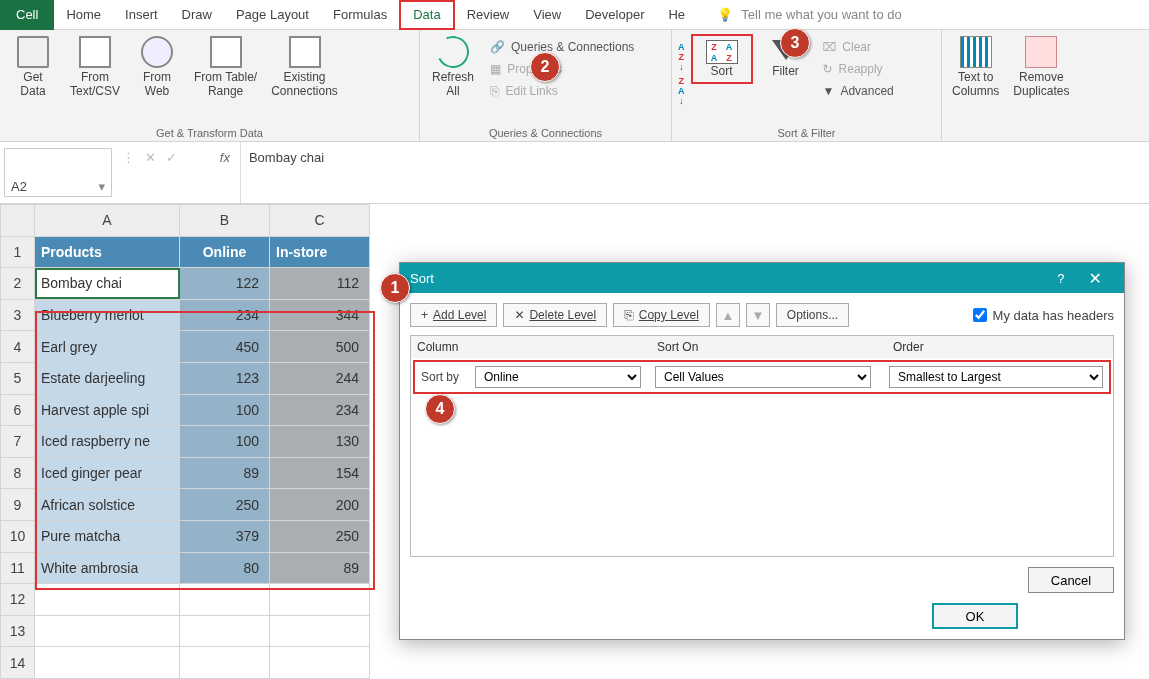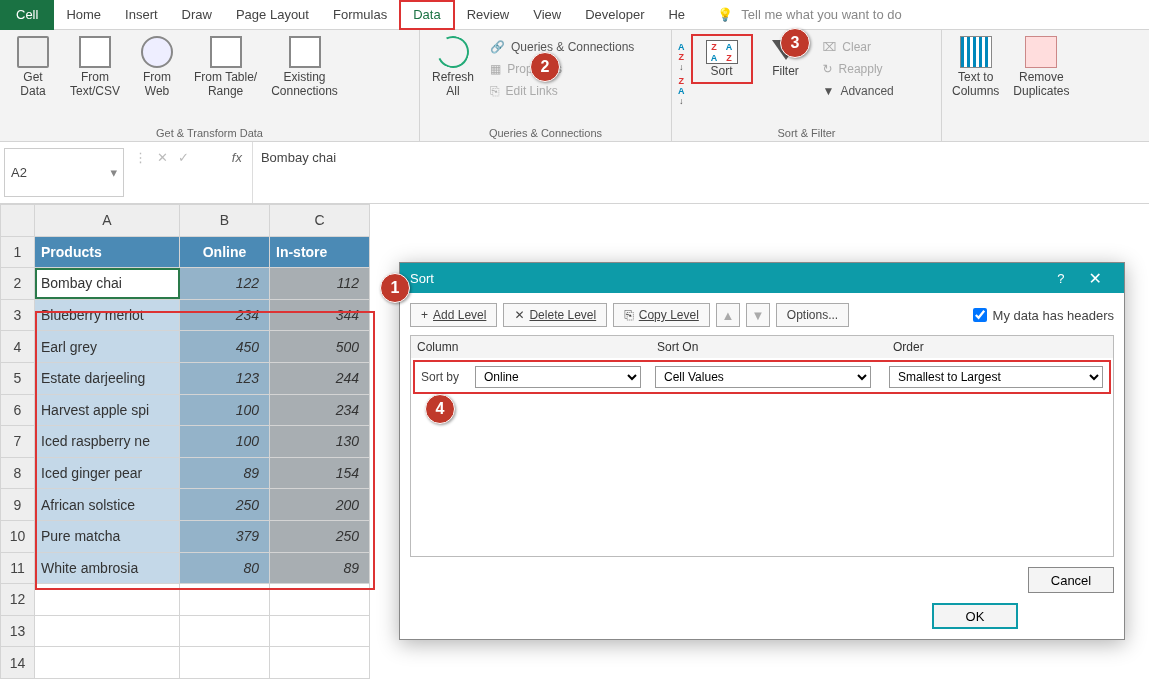--- a/index.html
+++ b/index.html
@@ -37,37 +37,37 @@
 .i-sort { background: #fff; border: 1px solid #666; display: grid; grid-template-columns: 1fr 1fr; grid-template-rows: 1fr 1fr; width: 32px; height: 24px; }
 .i-sort span { display:flex; align-items:center; justify-content:center; font-size:9px; font-weight:bold; }
 .i-sort .z { color: #d33; } .i-sort .a { color: #08b; }
 .i-az { display:flex; flex-direction:column; font-size:9px; font-weight:bold; align-items:center; }
 .i-cols { background: repeating-linear-gradient(90deg,#08b,#08b 3px,#fff 3px,#fff 6px); border:1px solid #888; }
 .i-flash { background: #ffd; border:1px solid #cc8; }
 .i-dup { background: #fdd; border:1px solid #c88; }
 
 
 .fbar { display: flex; align-items: stretch; height: 62px; border-bottom: 1px solid #d4d4d4; }
-.namebox { width: 120px; border: 1px solid #ccc; margin: 6px 0 6px 4px; padding: 16px 6px; background:#fff; display:flex; align-items:flex-end; }
+.namebox { width: 108px; border: 1px solid #ccc; margin: 6px 0 6px 4px; padding: 2px 6px; background:#fff; display:flex; align-items:flex-end; }
 .namebox .dd { margin-left:auto; color:#888; }
 .fx-ctrls { display: flex; align-items: flex-start; gap: 10px; padding: 8px 10px 0; color: #bbb; }
 .fx-ctrls .fx { font-style: italic; color:#666;margin-left:33px; }
 .ftext { flex:1; padding: 8px 8px 0; border-left:1px solid #ddd; background:#fff; }
 
 
 .sheet-area { display:flex; position:absolute; top:204px; left:0; right:0; bottom:0; }
 .sheet { border-collapse: collapse; }
 .sheet th, .sheet td { border: 1px solid #d4d4d4; font-size: 14px; height: 25px; }
 .sheet .corner { width: 34px; background:#eee; }
 .sheet .colh { background:#eee; text-align:center; font-weight:normal; color:#444; }
 .sheet .rowh { background:#eee; text-align:center; font-weight:normal; color:#444; width:34px; }
 .sheet .ch-A { width:145px; } .sheet .ch-B { width:90px; } .sheet .ch-C { width:100px; }
 .hdr td { background:#4b8ab5; color:#fff; font-weight:bold; padding:3px 6px; }
 .data .pcell { padding:0 6px; color:#333; }
-.data .ncell { text-align:right; padding:0 10px; color:#333;font-style:italic; }
+.data .ncell { text-align:right; padding:0 10px; color:#333; }
 .sel-A { background:#c4d8e8 !important; }
 .sel-B { background:#94b3c9 !important; }
 .sel-C { background:#a8aeb2 !important; }
 .active-cell { background:#fff !important; outline:2px solid #2a7a4a; outline-offset:-2px; }
 .sel-outline { position:absolute; border:2.5px solid #d33; pointer-events:none; }
 
 
 .dialog { position:absolute; background:#fff; border:1px solid #888; box-shadow:0 4px 20px rgba(0,0,0,.3); }
 .dlg-title { background:#0d9ba8; color:#fff; height:30px; display:flex; align-items:center; padding:0 10px; }
 .dlg-title .sp { flex:1; }

